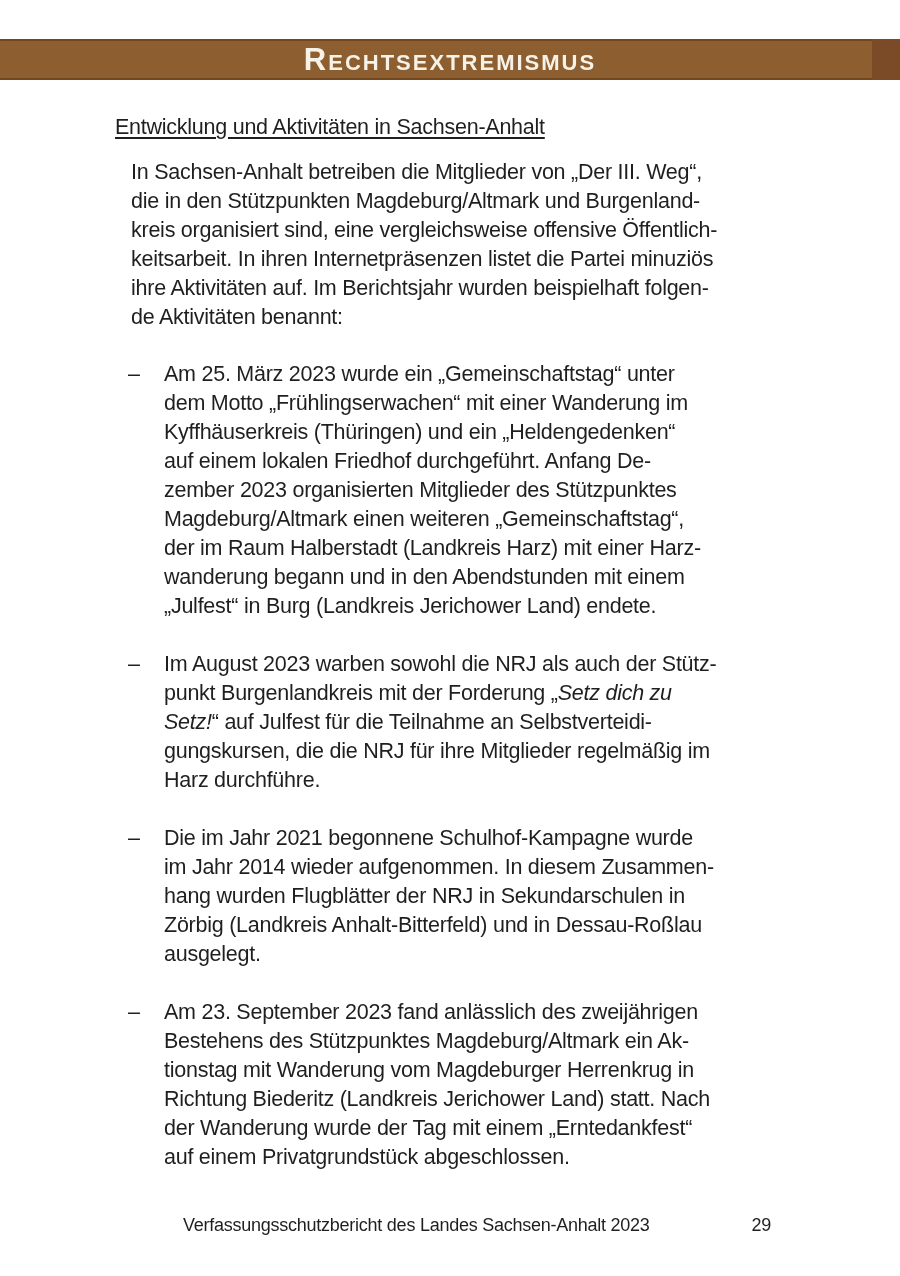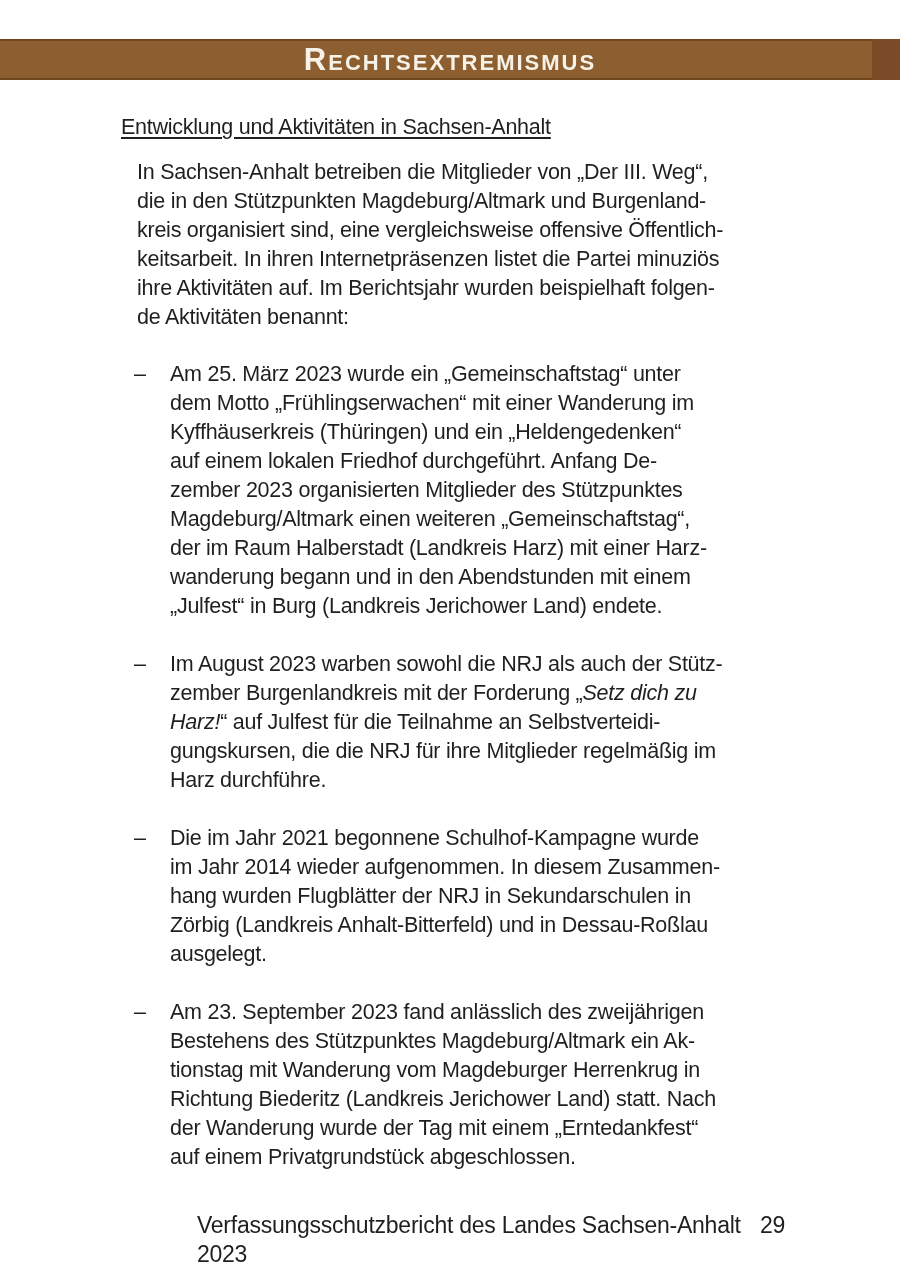--- a/index.html
+++ b/index.html
@@ -40,21 +40,21 @@
   .bar-title .initial { font-size: 31px; }
   .bar-accent {
     position: absolute;
     right: 0; top: -2px; bottom: -2px;
     width: 28px;
     background: #7a4b26;
   }
   
   .content {
     position: absolute;
-    left: 121px; top: 113px;
+    left: 115px; top: 113px;
     width: 700px;
     font-size: 21.5px;
     line-height: 29px;
     letter-spacing: -0.25px;
   }
   .subheading {
     margin: 0;
     font-size: 21.5px;
     font-weight: 400;
     line-height: 29px;
@@ -74,25 +74,25 @@
     position: relative;
     padding-left: 49px;
     margin-bottom: 29px;
   }
   .dash { position: absolute; left: 13px; top: 0; }
   .bullet-text { white-space: pre-line; }
   .italic { font-style: italic; }
   
   .page-footer {
     position: absolute;
-    left: 197px; top: 1211px;
+    left: 183px; top: 1211px;
     width: 588px;
     display: flex;
     justify-content: space-between;
-    font-size: 23px;
+    font-size: 18px;
     line-height: 29px;
     letter-spacing: -0.25px;
     gap: 12px;
   }
 </style>
 </head>
 <body>
 
 <div class="page">
 
@@ -123,22 +123,22 @@
 auf einem lokalen Friedhof durchgeführt. Anfang De-
 zember 2023 organisierten Mitglieder des Stützpunktes
 Magdeburg/Altmark einen weiteren „Gemeinschaftstag“,
 der im Raum Halberstadt (Landkreis Harz) mit einer Harz-
 wanderung begann und in den Abendstunden mit einem
 „Julfest“ in Burg (Landkreis Jerichower Land) endete.</div>
       </li>
       <li class="bullet">
         <span class="dash">–</span>
         <div class="bullet-text">Im August 2023 warben sowohl die NRJ als auch der Stütz-
-<span>zember Burgenlandkreis mit der Forderung „</span><span class="italic">Setz dich zu</span>
-<span class="italic">Harz!</span><span>“ auf Julfest für die Teilnahme an Selbstverteidi-</span>
+<span>punkt Burgenlandkreis mit der Forderung „</span><span class="italic">Setz dich zu</span>
+<span class="italic">Setz!</span><span>“ auf Julfest für die Teilnahme an Selbstverteidi-</span>
 gungskursen, die die NRJ für ihre Mitglieder regelmäßig im
 Harz durchführe.</div>
       </li>
       <li class="bullet">
         <span class="dash">–</span>
         <div class="bullet-text">Die im Jahr 2021 begonnene Schulhof-Kampagne wurde
 im Jahr 2014 wieder aufgenommen. In diesem Zusammen-
 hang wurden Flugblätter der NRJ in Sekundarschulen in
 Zörbig (Landkreis Anhalt-Bitterfeld) und in Dessau-Roßlau
 ausgelegt.</div>

